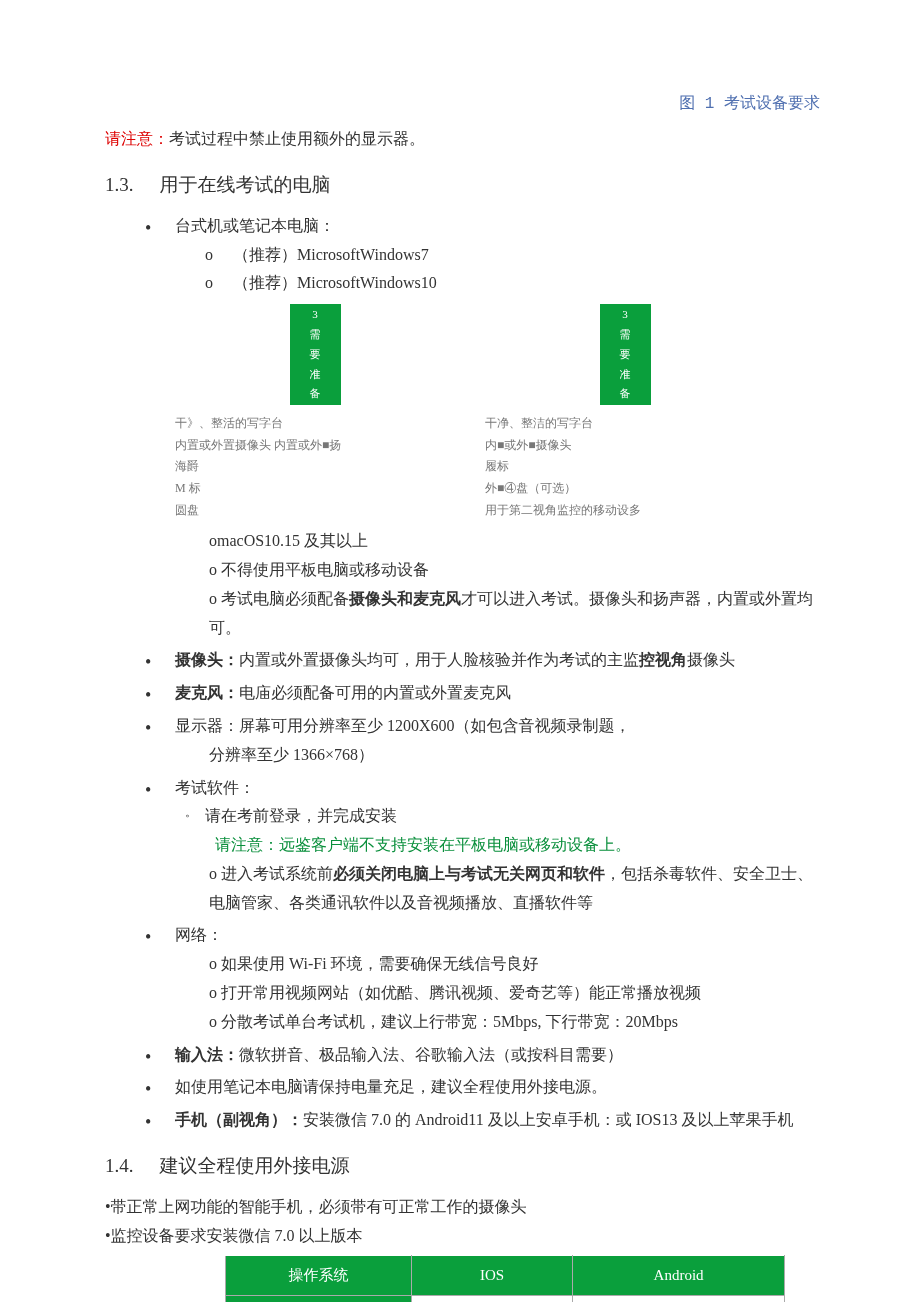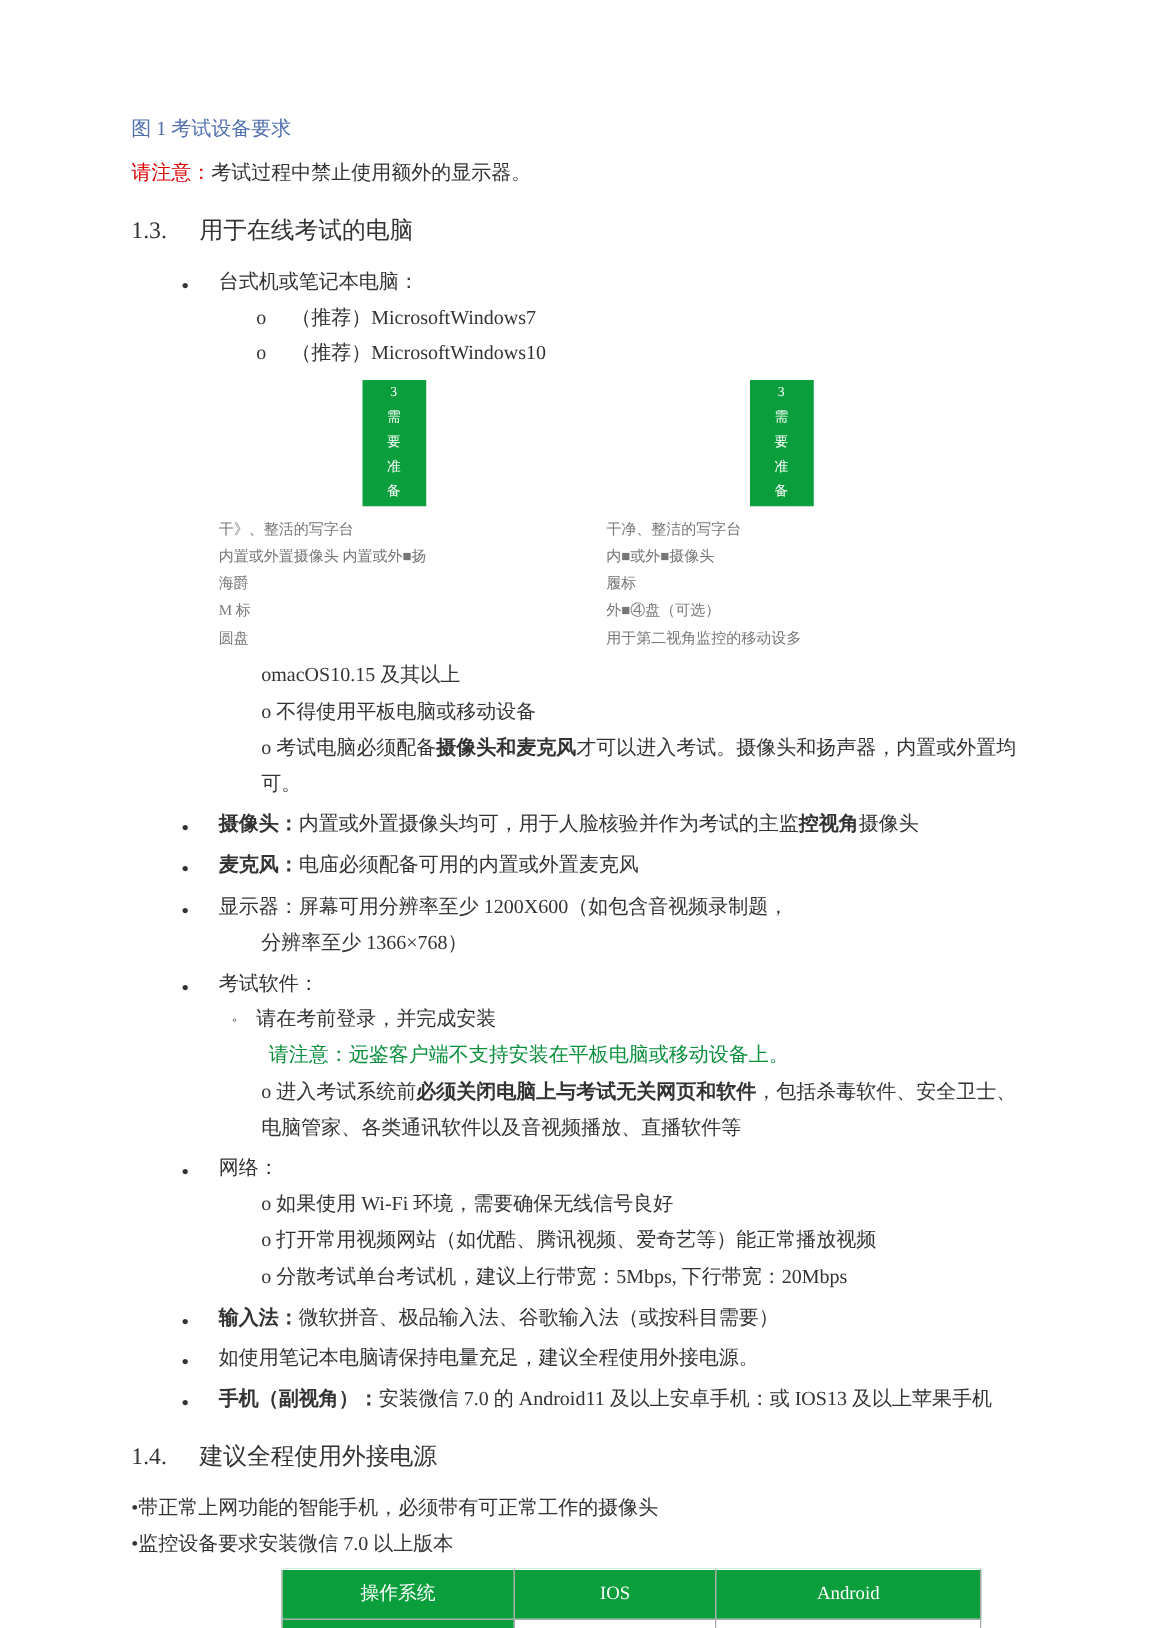--- a/index.html
+++ b/index.html
@@ -1,17 +1,17 @@
 <!DOCTYPE html>
 <html><head>
 <meta charset="utf-8">
 <style>
   * { margin: 0; padding: 0; box-sizing: border-box; }
   body { width: 920px; font-family: "SimSun", "STSong", serif; font-size: 16px; color: #333; line-height: 1.8; padding: 90px 100px 40px 105px; }
-  .fig-caption { text-align: left; color: #5070b0; font-size: 16px; margin-bottom: 6px; }
+  .fig-caption { text-align: right; color: #5070b0; font-size: 16px; margin-bottom: 6px; font-family: Liberation Mono, monospace; }
   .note-red { color: #d00; text-align: center; }
   .note-green { color: #0a8f3c; margin-left: 40px; display: block; }
   .h2 { font-size: 19px; margin: 14px 0 10px 0; }
   .h2-num { margin-right: 26px; }
   .bullets { margin-left: 70px; }
   .bullets > li { list-style: none; position: relative; margin: 4px 0; }
   .bullets > li::before { content: "•"; position: absolute; left: -30px; top: 0; font-size: 18px; }
   .bold { font-weight: bold; }
   .sub { margin-left: 30px; }
   .sub .o { margin-right: 20px; }

